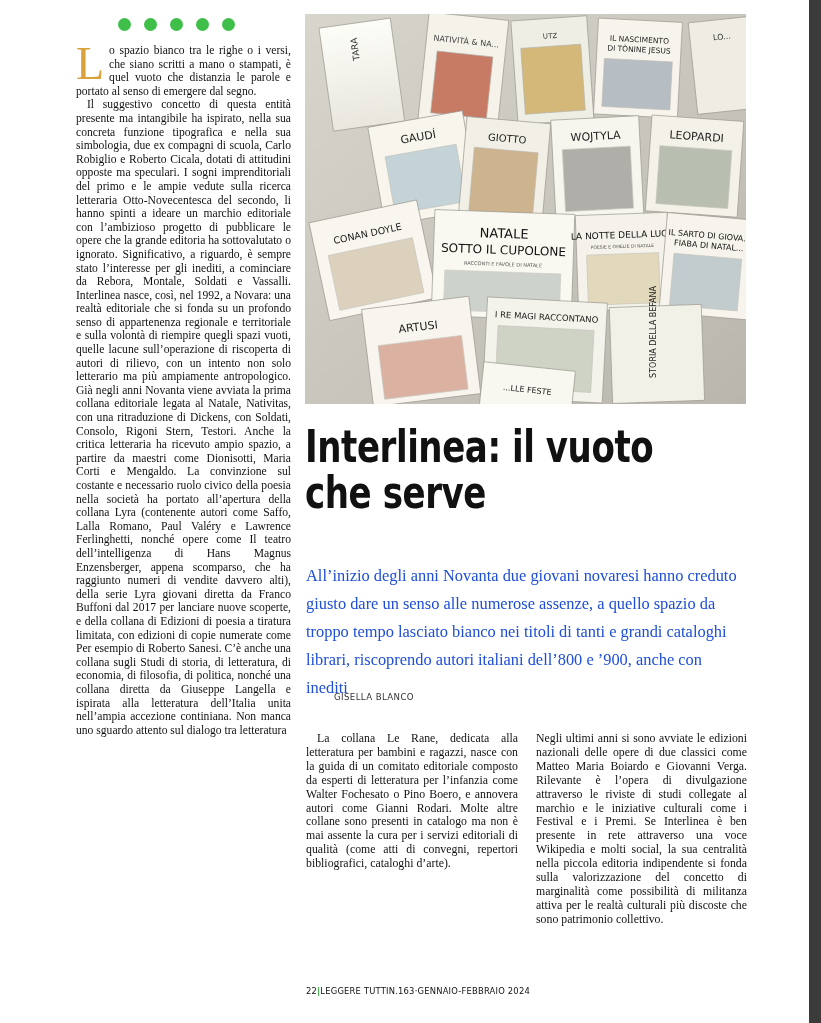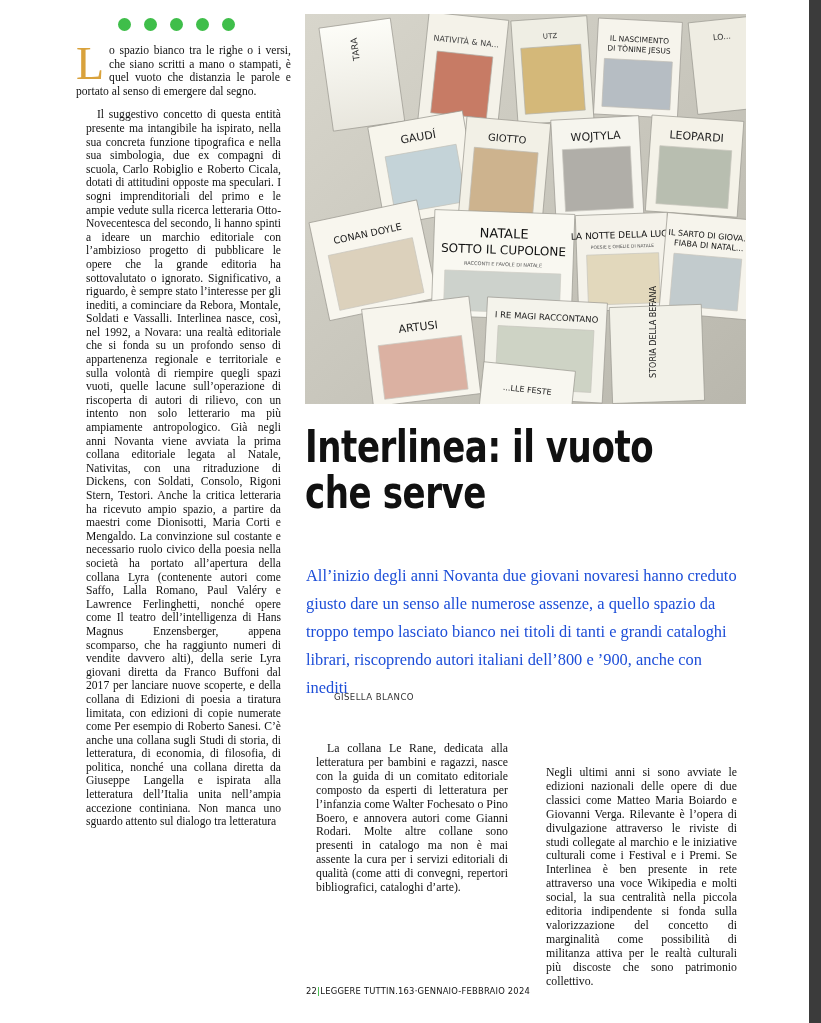--- a/index.html
+++ b/index.html
@@ -65,21 +65,21 @@
     font-size: 46px;
     line-height: 36px;
     padding: 2px 5px 0 0;
     color: #d9a23c;
     font-weight: 400;
   }
   .body-para {
     font-size: 11.6px;
     line-height: 13.6px;
     text-align: justify;
-    margin: 10px;
+    margin: 0;
     text-indent: 11px;
     hyphens: auto;
     -webkit-hyphens: auto;
   }
 
   
   .photo {
     position: absolute;
     left: 305px; top: 14px;
     width: 441px; height: 390px;
@@ -126,21 +126,21 @@
   }
 
   
   .col-mid {
     position: absolute;
     left: 306px; top: 732px;
     width: 212px;
   }
   .col-right {
     position: absolute;
-    left: 536px; top: 756px;
+    left: 536px; top: 732px;
     width: 211px;
   }
   .col-mid .body-para, .col-right .body-para {
     font-size: 11.8px;
     line-height: 13.9px;
   }
   .no-indent { text-indent: 0; }
 
   
   .footer {

